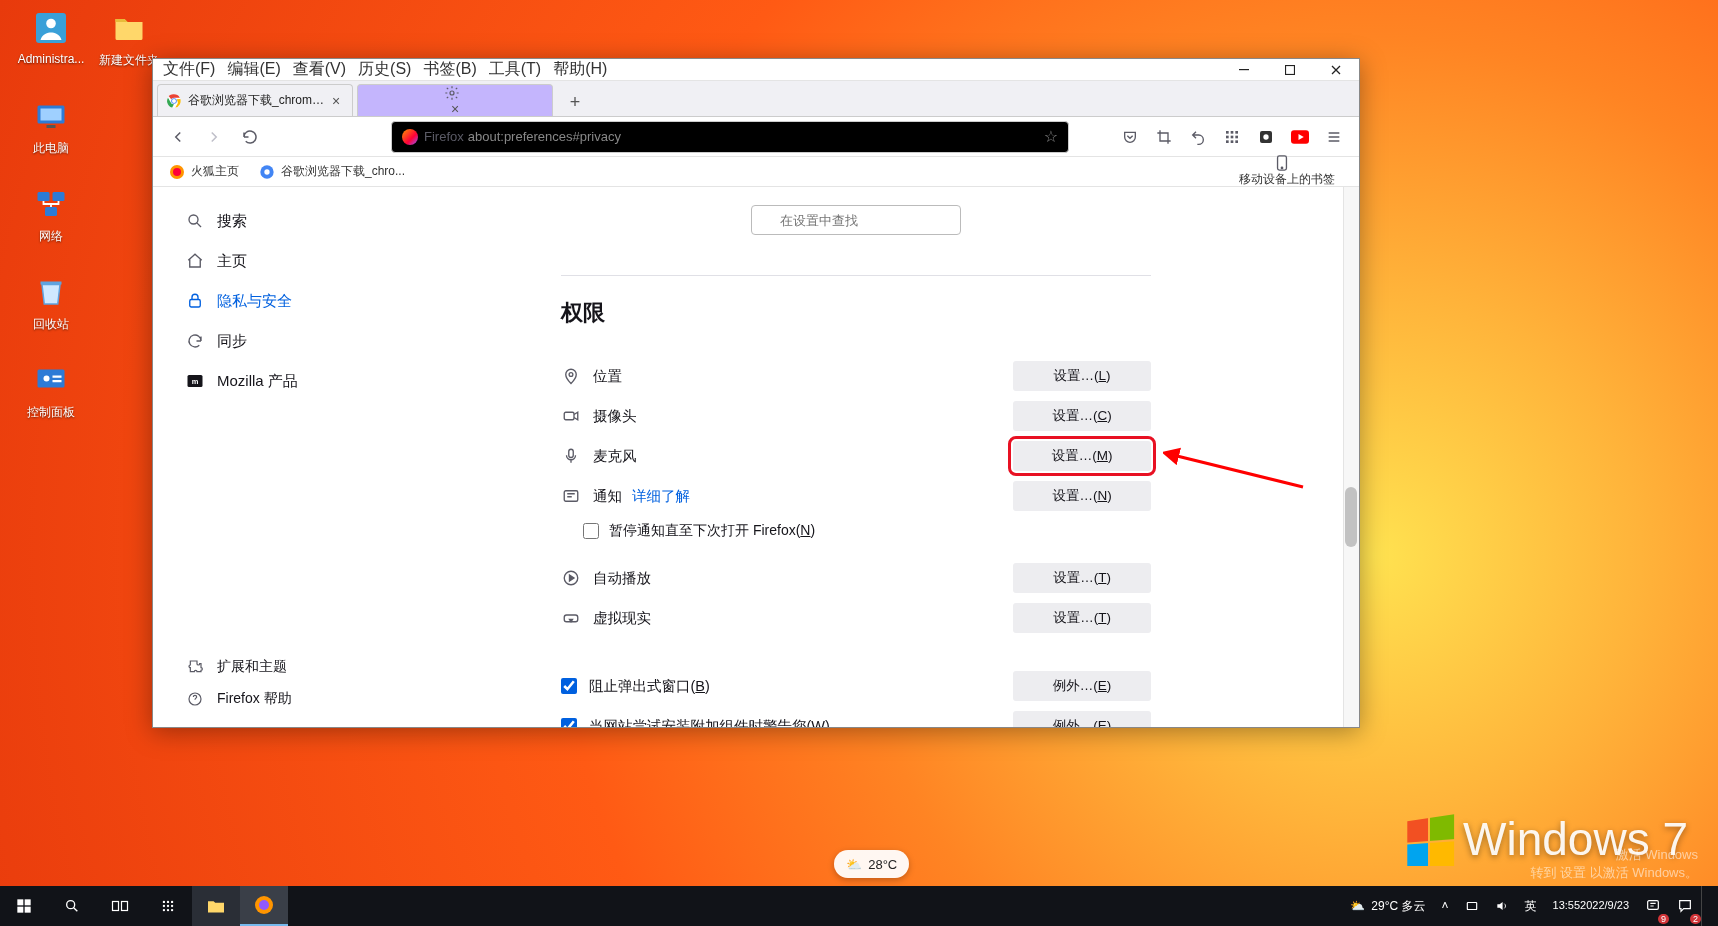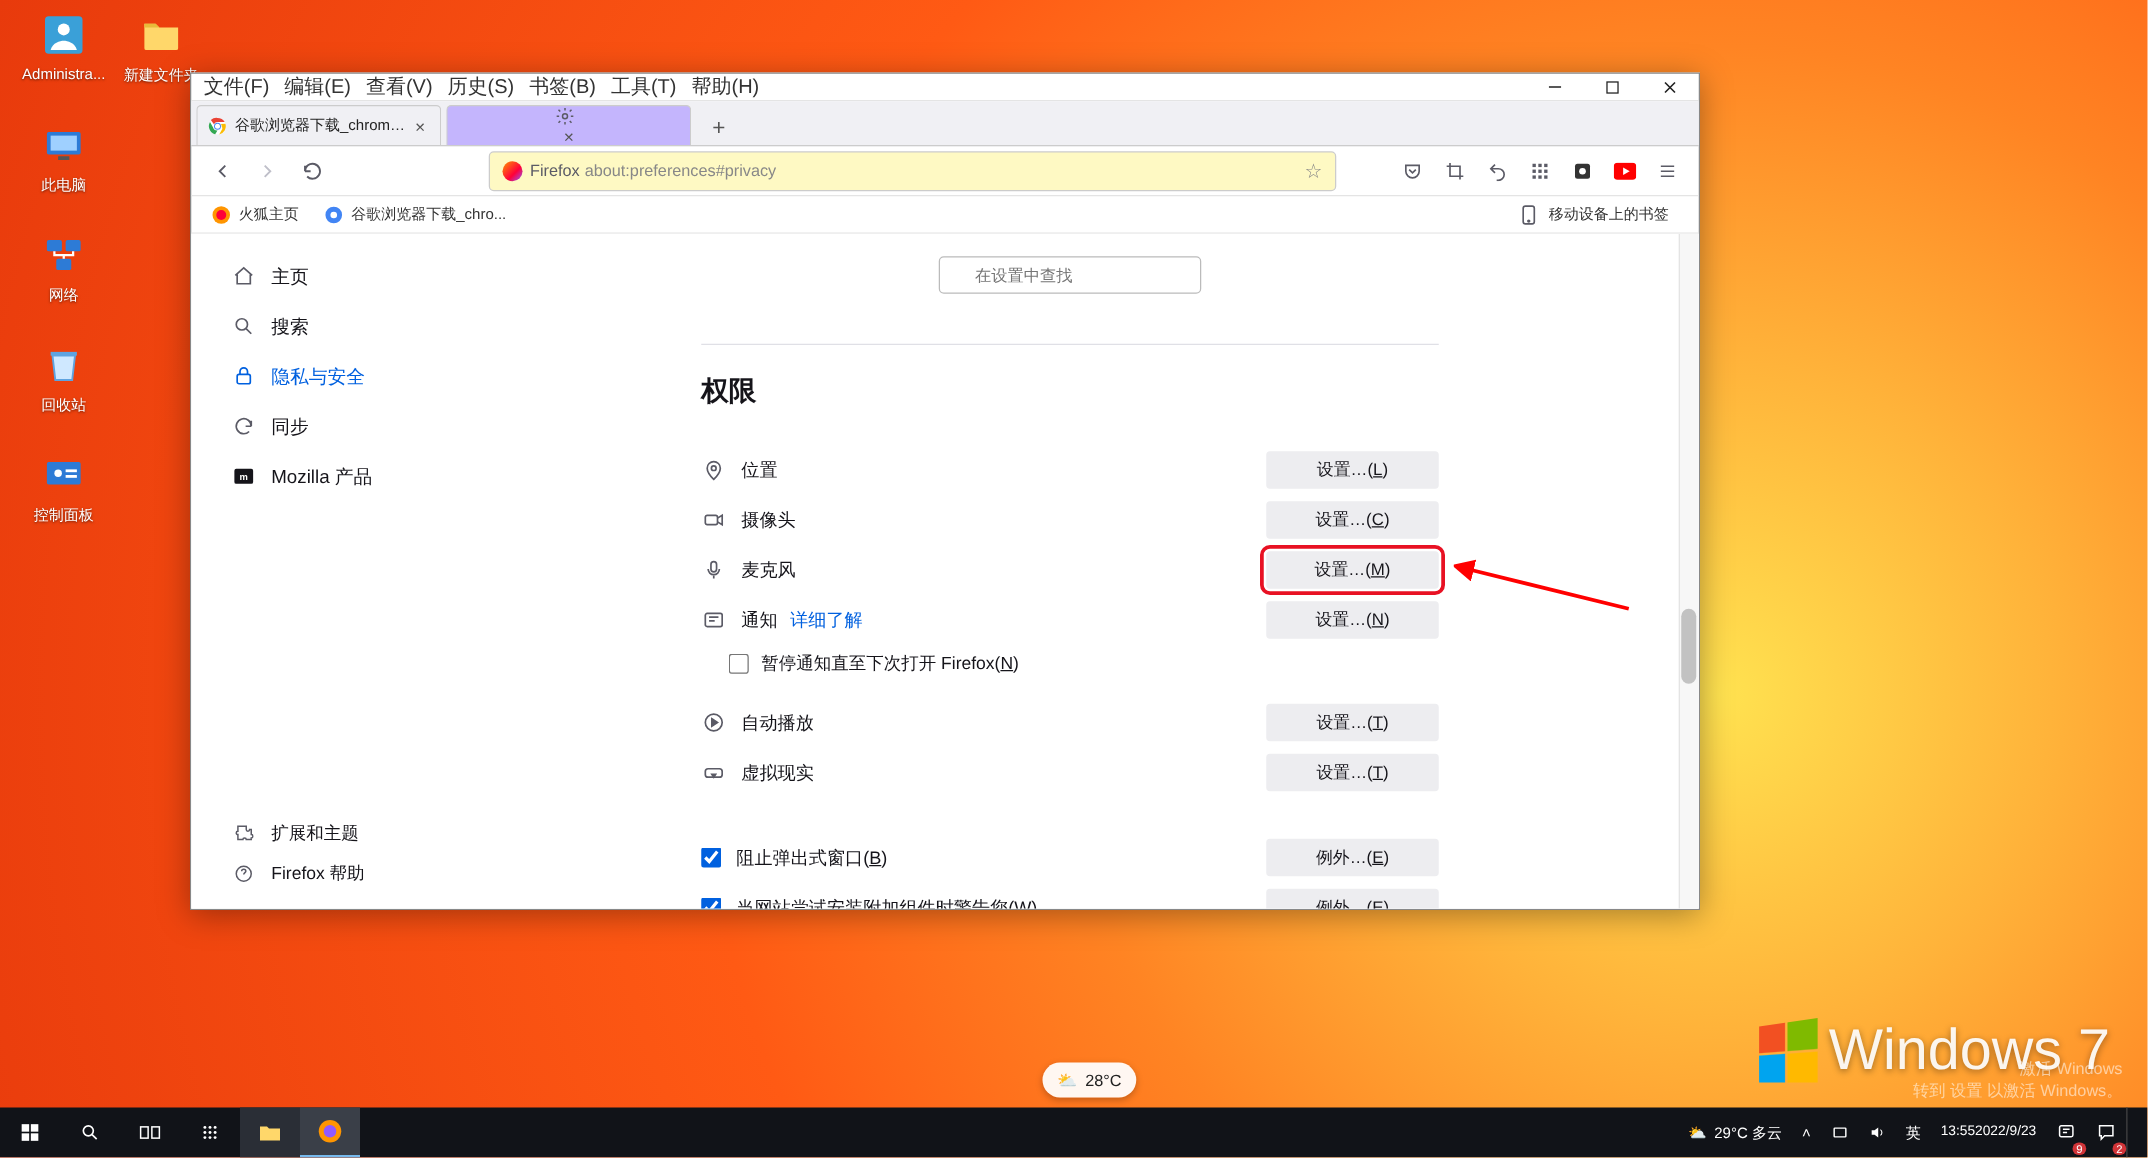--- a/index.html
+++ b/index.html
@@ -21,30 +21,30 @@
   .tabstrip { height: 36px; display: flex; align-items: flex-end; border-bottom: 1px solid #ccc; background: #f0f0f4; }
   .tab { height: 32px; min-width: 196px; max-width: 196px; background: #f0f0f4; border: 1px solid #ccc; border-bottom: none; border-radius: 4px 4px 0 0; margin-left: 4px; display: flex; align-items: center; padding: 0 8px; font-size: 12px; color: #222; position: relative; }
   .tab.active { background: #c4b5fd; flex-direction: column; }
   .tab .favicon { width: 16px; height: 16px; margin-right: 6px; flex-shrink: 0; }
   .tab .title { flex: 1; overflow: hidden; text-overflow: ellipsis; white-space: nowrap; }
   .tab .close { width: 16px; height: 16px; display: flex; align-items: center; justify-content: center; color: #555; font-size: 14px; border-radius: 2px; }
   .newtab { width: 28px; height: 28px; margin-left: 8px; display: flex; align-items: center; justify-content: center; color: #555; font-size: 18px; border-radius: 4px; }
   .navbar { height: 40px; display: flex; align-items: center; padding: 0 10px; gap: 6px; border-bottom: 1px solid #e4e4e4; }
   .navbtn { width: 30px; height: 30px; border-radius: 4px; display: flex; align-items: center; justify-content: center; color: #5b5b66; }
   .navbtn.disabled { color: #bfbfc9; }
-  .urlbar { flex: 1; height: 32px; border: 1px solid #ccc; border-radius: 4px; display: flex; align-items: center; padding: 0 10px; margin: 0 40px 0 120px; background: #fef9c3; position: relative; }
+  .urlbar { flex: 1; height: 32px; border: 1px solid #ccc; border-radius: 4px; display: flex; align-items: center; padding: 0 10px; margin: 0 40px 0 120px; background: #000000; position: relative; }
   .urlbar .ffico { width: 16px; height: 16px; margin-right: 6px; border-radius: 50%; background: linear-gradient(135deg,#ff9500,#ff0039 60%,#9059ff); }
   .urlbar .host { font-size: 13px; color: #5b5b66; margin-right: 4px; }
   .urlbar .path { font-size: 13px; color: #888; }
   .urlbar .star { margin-left: auto; color: #888; }
   .toolbar-right { display: flex; gap: 4px; align-items: center; }
   .bookmarkbar { height: 30px; display: flex; align-items: center; padding: 0 10px; font-size: 12px; color: #333; border-bottom: 1px solid #e4e4e4; }
   .bm-item { display: flex; align-items: center; padding: 3px 6px; margin-right: 8px; border-radius: 3px; cursor: default; }
   .bm-item .bi { width: 16px; height: 16px; margin-right: 6px; }
-  .bookmarkbar .right { margin-left: auto; }
+  .bookmarkbar .right { margin-left: auto; flex-direction: column; }
   .content { flex: 1; display: flex; overflow: hidden; background: #fff; }
   .sidebar { width: 220px; padding: 14px 8px 14px 24px; font-size: 15px; position: relative; }
   .side-item { display: flex; align-items: center; height: 40px; padding: 0 8px; border-radius: 4px; color: #15141a; cursor: default; }
   .side-item .sico { width: 20px; height: 20px; margin-right: 12px; display: flex; align-items: center; justify-content: center; color: #5b5b66; }
   .side-item.active { color: #0060df; }
   .side-item.active .sico { color: #0060df; }
   .side-footer { position: absolute; bottom: 12px; left: 24px; right: 8px; }
   .main { flex: 1; position: relative; overflow: hidden; }
   .main-inner { position: absolute; left: 0; right: 0; top: 0; padding-right: 20px; }
   .search-wrap { display: flex; justify-content: center; margin-top: 18px; }
@@ -305,33 +305,33 @@
         </div>
       <span>移动设备上的书签</span>
     </div>
   </div>
 
   <div class="content">
     <div class="sidebar">
       <div class="side-item">
         <div class="sico">
             <svg width="18" height="18" viewBox="0 0 24 24" fill="none" stroke="currentColor" stroke-width="1.8">
-              <path d="M3 11l9-8 9 8M5 10v10h14V10"></path>
+              <circle cx="10" cy="10" r="6"></circle>
+              <path d="M20 20l-5.5-5.5"></path>
             </svg>
           </div>
-        <span>主页</span>
+        <span>搜索</span>
       </div>
       <div class="side-item">
         <div class="sico">
             <svg width="18" height="18" viewBox="0 0 24 24" fill="none" stroke="currentColor" stroke-width="1.8">
-              <circle cx="10" cy="10" r="6"></circle>
-              <path d="M20 20l-5.5-5.5"></path>
+              <path d="M3 11l9-8 9 8M5 10v10h14V10"></path>
             </svg>
           </div>
-        <span>搜索</span>
+        <span>主页</span>
       </div>
       <div class="side-item active">
         <div class="sico">
             <svg width="18" height="18" viewBox="0 0 24 24" fill="none" stroke="currentColor" stroke-width="1.8">
               <rect x="5" y="10" width="14" height="10" rx="2"></rect>
               <path d="M8 10V7a4 4 0 0 1 8 0v3"></path>
             </svg>
           </div>
         <span>隐私与安全</span>
       </div>

